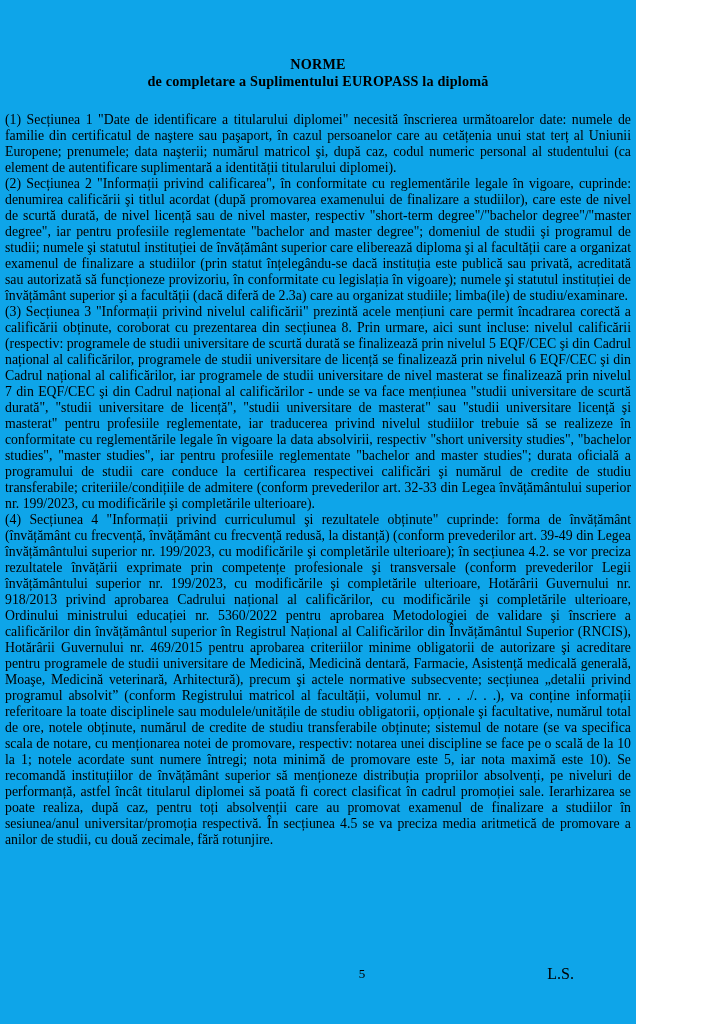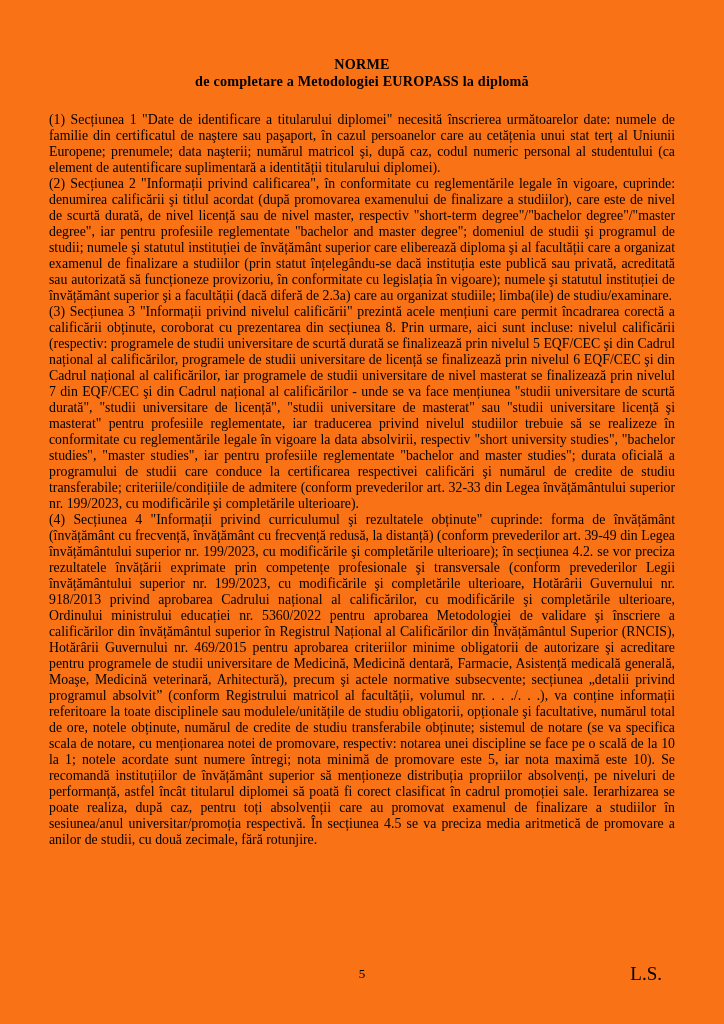--- a/index.html
+++ b/index.html
@@ -2,23 +2,23 @@
 <html lang="ro"><head>
 <meta charset="utf-8">
 <style>
   html, body {
     margin: 0;
     padding: 0;
     background: #ffffff;
   }
   .page {
     position: relative;
-    width: 724px;
+    width: 636px;
     height: 1024px;
-    background: #f97316;
+    background: #0ea5e9;
     color: #000000;
     font-family: "Liberation Serif", "DejaVu Serif", serif;
     overflow: hidden;
   }
   .title-block {
     padding-top: 56px;
     text-align: center;
     font-weight: bold;
     font-size: 14.2px;
     line-height: 17px;
@@ -45,32 +45,32 @@
     left: 0;
     width: 724px;
     text-align: center;
     font-size: 13px;
     line-height: 15px;
   }
   .footer-seal {
     position: absolute;
     top: 966px;
     right: 62px;
-    font-size: 19px;
+    font-size: 16px;
     line-height: 15px;
   }
 </style>
 </head>
 <body>
 
 <div class="page">
 
   <div class="title-block">
     <div>NORME</div>
-    <div>de completare a Metodologiei EUROPASS la diplomă</div>
+    <div>de completare a Suplimentului EUROPASS la diplomă</div>
   </div>
 
   <div class="doc-body">
     <p><span>(1) Secțiunea 1 "</span><span class="it">Date de identificare a titularului diplomei</span><span>" necesită înscrierea următoarelor date: numele de familie din certificatul de naştere sau paşaport, în cazul persoanelor care au cetățenia unui stat terț al Uniunii Europene; prenumele; data naşterii; numărul matricol şi, după caz, codul numeric personal al studentului (ca element de autentificare suplimentară a identității titularului diplomei).</span></p>
     <p><span>(2) Secțiunea 2 "</span><span class="it">Informații privind calificarea</span><span>", în conformitate cu reglementările legale în vigoare, cuprinde: denumirea calificării şi titlul acordat (după promovarea examenului de finalizare a studiilor), care este de nivel de scurtă durată, de nivel licență sau de nivel master, respectiv "</span><span class="it">short-term degree</span><span>"/"</span><span class="it">bachelor degree</span><span>"/"</span><span class="it">master degree</span><span>", iar pentru profesiile reglementate "</span><span class="it">bachelor and master degree</span><span>"; domeniul de studii şi programul de studii; numele şi statutul instituției de învățământ superior care eliberează diploma şi al facultății care a organizat examenul de finalizare a studiilor (prin statut înțelegându-se dacă instituția este publică sau privată, acreditată sau autorizată să funcționeze provizoriu, în conformitate cu legislația în vigoare); numele şi statutul instituției de învățământ superior şi a facultății (dacă diferă de 2.3a) care au organizat studiile; limba(ile) de studiu/examinare.</span></p>
     <p><span>(3) Secțiunea 3 "</span><span class="it">Informații privind nivelul calificării</span><span>" prezintă acele mențiuni care permit încadrarea corectă a calificării obținute, coroborat cu prezentarea din secțiunea 8. Prin urmare, aici sunt incluse: nivelul calificării (respectiv: programele de studii universitare de scurtă durată se finalizează prin nivelul 5 EQF/CEC şi din Cadrul național al calificărilor, programele de studii universitare de licență se finalizează prin nivelul 6 EQF/CEC şi din Cadrul național al calificărilor, iar programele de studii universitare de nivel masterat se finalizează prin nivelul 7 din EQF/CEC şi din Cadrul național al calificărilor - unde se va face mențiunea "studii universitare de scurtă durată", "studii universitare de licență", "studii universitare de masterat" sau "studii universitare licență şi masterat" pentru profesiile reglementate, iar traducerea privind nivelul studiilor trebuie să se realizeze în conformitate cu reglementările legale în vigoare la data absolvirii, respectiv "</span><span class="it">short university studies</span><span>", "</span><span class="it">bachelor studies</span><span>", "</span><span class="it">master studies</span><span>", iar pentru profesiile reglementate "</span><span class="it">bachelor and master studies</span><span>"; durata oficială a programului de studii care conduce la certificarea respectivei calificări şi numărul de credite de studiu transferabile; criteriile/condițiile de admitere (conform prevederilor art. 32-33 din Legea învățământului superior nr. 199/2023, cu modificările şi completările ulterioare).</span></p>
     <p><span>(4) Secțiunea 4 "</span><span class="it">Informații privind curriculumul şi rezultatele obținute</span><span>" cuprinde: forma de învățământ (învățământ cu frecvență, învățământ cu frecvență redusă, la distanță) (conform prevederilor art. 39-49 din Legea învățământului superior nr. 199/2023, cu modificările şi completările ulterioare); în secțiunea 4.2. se vor preciza rezultatele învățării exprimate prin competențe profesionale şi transversale (conform prevederilor Legii învățământului superior nr. 199/2023, cu modificările şi completările ulterioare, Hotărârii Guvernului nr. 918/2013 privind aprobarea Cadrului național al calificărilor, cu modificările şi completările ulterioare, Ordinului ministrului educației nr. 5360/2022 pentru aprobarea Metodologiei de validare şi înscriere a calificărilor din învățământul superior în Registrul Național al Calificărilor din Învățământul Superior (RNCIS), Hotărârii Guvernului nr. 469/2015 pentru aprobarea criteriilor minime obligatorii de autorizare şi acreditare pentru programele de studii universitare de Medicină, Medicină dentară, Farmacie, Asistență medicală generală, Moaşe, Medicină veterinară, Arhitectură), precum şi actele normative subsecvente; secțiunea „detalii privind programul absolvit” (conform Registrului matricol al facultății, volumul nr. . . ./. . .), va conține informații referitoare la toate disciplinele sau modulele/unitățile de studiu obligatorii, opționale şi facultative, numărul total de ore, notele obținute, numărul de credite de studiu transferabile obținute; sistemul de notare (se va specifica scala de notare, cu menționarea notei de promovare, respectiv: notarea unei discipline se face pe o scală de la 10 la 1; notele acordate sunt numere întregi; nota minimă de promovare este 5, iar nota maximă este 10). Se recomandă instituțiilor de învățământ superior să menționeze distribuția propriilor absolvenți, pe niveluri de performanță, astfel încât titularul diplomei să poată fi corect clasificat în cadrul promoției sale. Ierarhizarea se poate realiza, după caz, pentru toți absolvenții care au promovat examenul de finalizare a studiilor în sesiunea/anul universitar/promoția respectivă. În secțiunea 4.5 se va preciza media aritmetică de promovare a anilor de studii, cu două zecimale, fără rotunjire.</span></p>
   </div>
 
   <div class="footer-pagenum">5</div>

